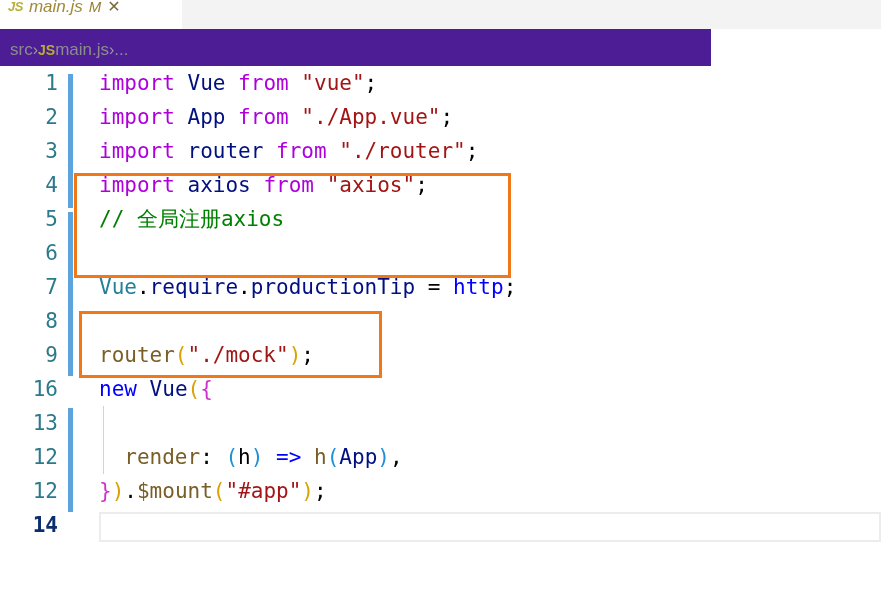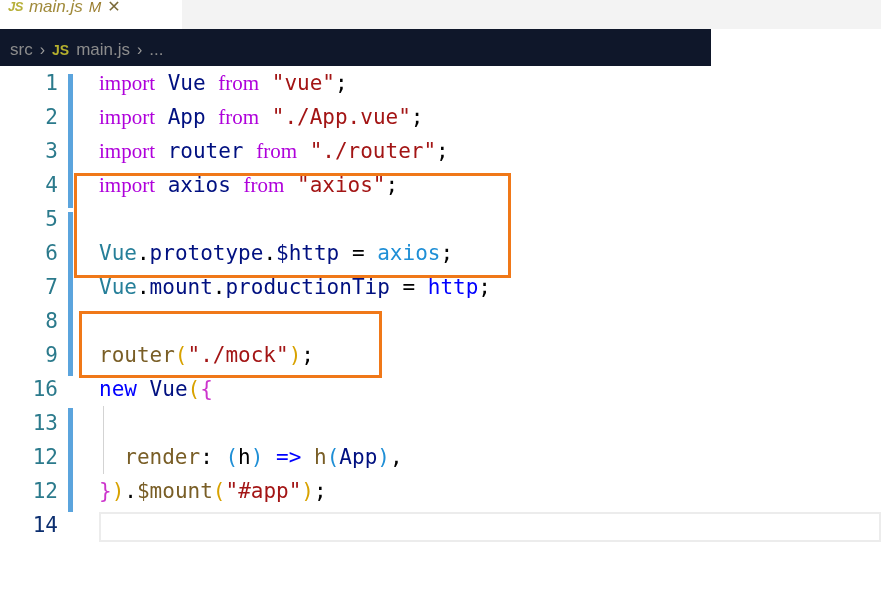--- a/index.html
+++ b/index.html
@@ -3,21 +3,21 @@
 <meta charset="utf-8">
 <style>
   * { box-sizing: border-box; }
   html, body {
     margin: 0; padding: 0;
     width: 881px; height: 614px;
     background: #ffffff;
     font-family: "DejaVu Sans Mono", monospace;
     overflow: hidden;
   }
-  #root { position: relative; width: 711px; height: 614px; background: #0f172a; }
+  #root { position: relative; width: 711px; height: 614px; background: #4c1d95; }
 
   
   .tabstrip {
     position: absolute; left: 0; top: 0; width: 881px; height: 29px;
     background: #f3f3f3;
   }
   .tab-active {
     position: absolute; left: 0; top: 0; width: 182px; height: 29px;
     background: #ffffff;
     display: flex; align-items: center; gap: 6px;
@@ -40,21 +40,21 @@
     margin-top: -16px;
   }
   .tab-close {
     font-family: "Liberation Sans", sans-serif;
     font-size: 16px; color: #7a6a3a; margin-top: -16px;
   }
 
   
   .breadcrumb {
     position: absolute; left: 10px; top: 37px; height: 26px;
-    display: flex; align-items: center; gap: 7px;
+    display: flex; align-items: center; gap: 0;
     font-family: "Liberation Sans", sans-serif;
     font-size: 17px; color: #868686;
     white-space: nowrap;
   }
   .bc-sep { color: #9a9a9a; font-size: 16px; }
   .bc-jsicon {
     font-family: "Liberation Sans", sans-serif;
     font-size: 14px; font-weight: 700; color: #b5b02e;
   }
   .bc-item { color: #8c8c8c; }
@@ -65,21 +65,21 @@
     background: #ffffff;
   }
   .code-line {
     position: relative; height: 34px; display: flex; align-items: center;
   }
   .ln {
     width: 58px; text-align: right; padding-right: 0;
     font-family: "DejaVu Sans Mono", monospace;
     font-size: 21px; color: #2b7a8c; user-select: none;
   }
-  .ln.active { color: #0b2e6f; }
+  .ln.active { color: #0b2e6f; font-weight: bold; }
   .code-text {
     position: absolute; left: 99px; top: 50%; transform: translateY(-50%);
     font-family: "DejaVu Sans Mono", monospace;
     font-size: 21px; white-space: pre; letter-spacing: 0px;
   }
 
   
   .gutter-bar {
     position: absolute; left: 68px; width: 5px;
     background: #5ba4dd;
@@ -103,21 +103,21 @@
   #annot-2 { left: 79px;  top: 245px; width: 303px; height: 67px; }
 
   
   .active-line-box {
     position: absolute; left: 99px; top: 446px;
     width: 782px; height: 30px;
     border: 2px solid #ececec; background: #ffffff;
   }
 
   
-  .t-kw       { color: #af00db; font-family: Liberation Serif, serif; }
+  .t-kw       { color: #af00db; }
   .t-var      { color: #001080; }
   .t-str      { color: #a31515; }
   .t-com      { color: #008000; }
   .t-type     { color: #267f99; }
   .t-fn       { color: #795e26; }
   .t-const    { color: #0000ff; }
   .t-paren1   { color: #d8a200; }
   .t-paren2   { color: #cc33cc; }
   .t-param    { color: #1f8fd6; }
   .t-plain    { color: #000000; }
@@ -165,28 +165,28 @@
     <div class="code-line">
         <span class="ln">3</span>
         <span class="code-text"><span class="t-kw">import</span><span class="t-plain"> </span><span class="t-var">router</span><span class="t-plain"> </span><span class="t-kw">from</span><span class="t-plain"> </span><span class="t-str">"./router"</span><span class="t-plain">;</span></span>
       </div>
     <div class="code-line">
         <span class="ln">4</span>
         <span class="code-text"><span class="t-kw">import</span><span class="t-plain"> </span><span class="t-var">axios</span><span class="t-plain"> </span><span class="t-kw">from</span><span class="t-plain"> </span><span class="t-str">"axios"</span><span class="t-plain">;</span></span>
       </div>
     <div class="code-line">
         <span class="ln">5</span>
+        <span class="code-text"><span class="t-com">// 全局注册axios</span></span>
       </div>
     <div class="code-line">
         <span class="ln">6</span>
-        <span class="code-text"><span class="t-type">Vue</span><span class="t-plain">.</span><span class="t-prop">prototype</span><span class="t-plain">.</span><span class="t-prop">$http</span><span class="t-plain"> = </span><span class="t-param">axios</span><span class="t-plain">;</span></span>
       </div>
     <div class="code-line">
         <span class="ln">7</span>
-        <span class="code-text"><span class="t-type">Vue</span><span class="t-plain">.</span><span class="t-prop">mount</span><span class="t-plain">.</span><span class="t-prop">productionTip</span><span class="t-plain"> = </span><span class="t-const">http</span><span class="t-plain">;</span></span>
+        <span class="code-text"><span class="t-type">Vue</span><span class="t-plain">.</span><span class="t-prop">require</span><span class="t-plain">.</span><span class="t-prop">productionTip</span><span class="t-plain"> = </span><span class="t-const">http</span><span class="t-plain">;</span></span>
       </div>
     <div class="code-line">
         <span class="ln">8</span>
       </div>
     <div class="code-line">
         <span class="ln">9</span>
         <span class="code-text"><span class="t-fn">router</span><span class="t-paren1">(</span><span class="t-str">"./mock"</span><span class="t-paren1">)</span><span class="t-plain">;</span></span>
       </div>
     <div class="code-line">
         <span class="ln">16</span>

